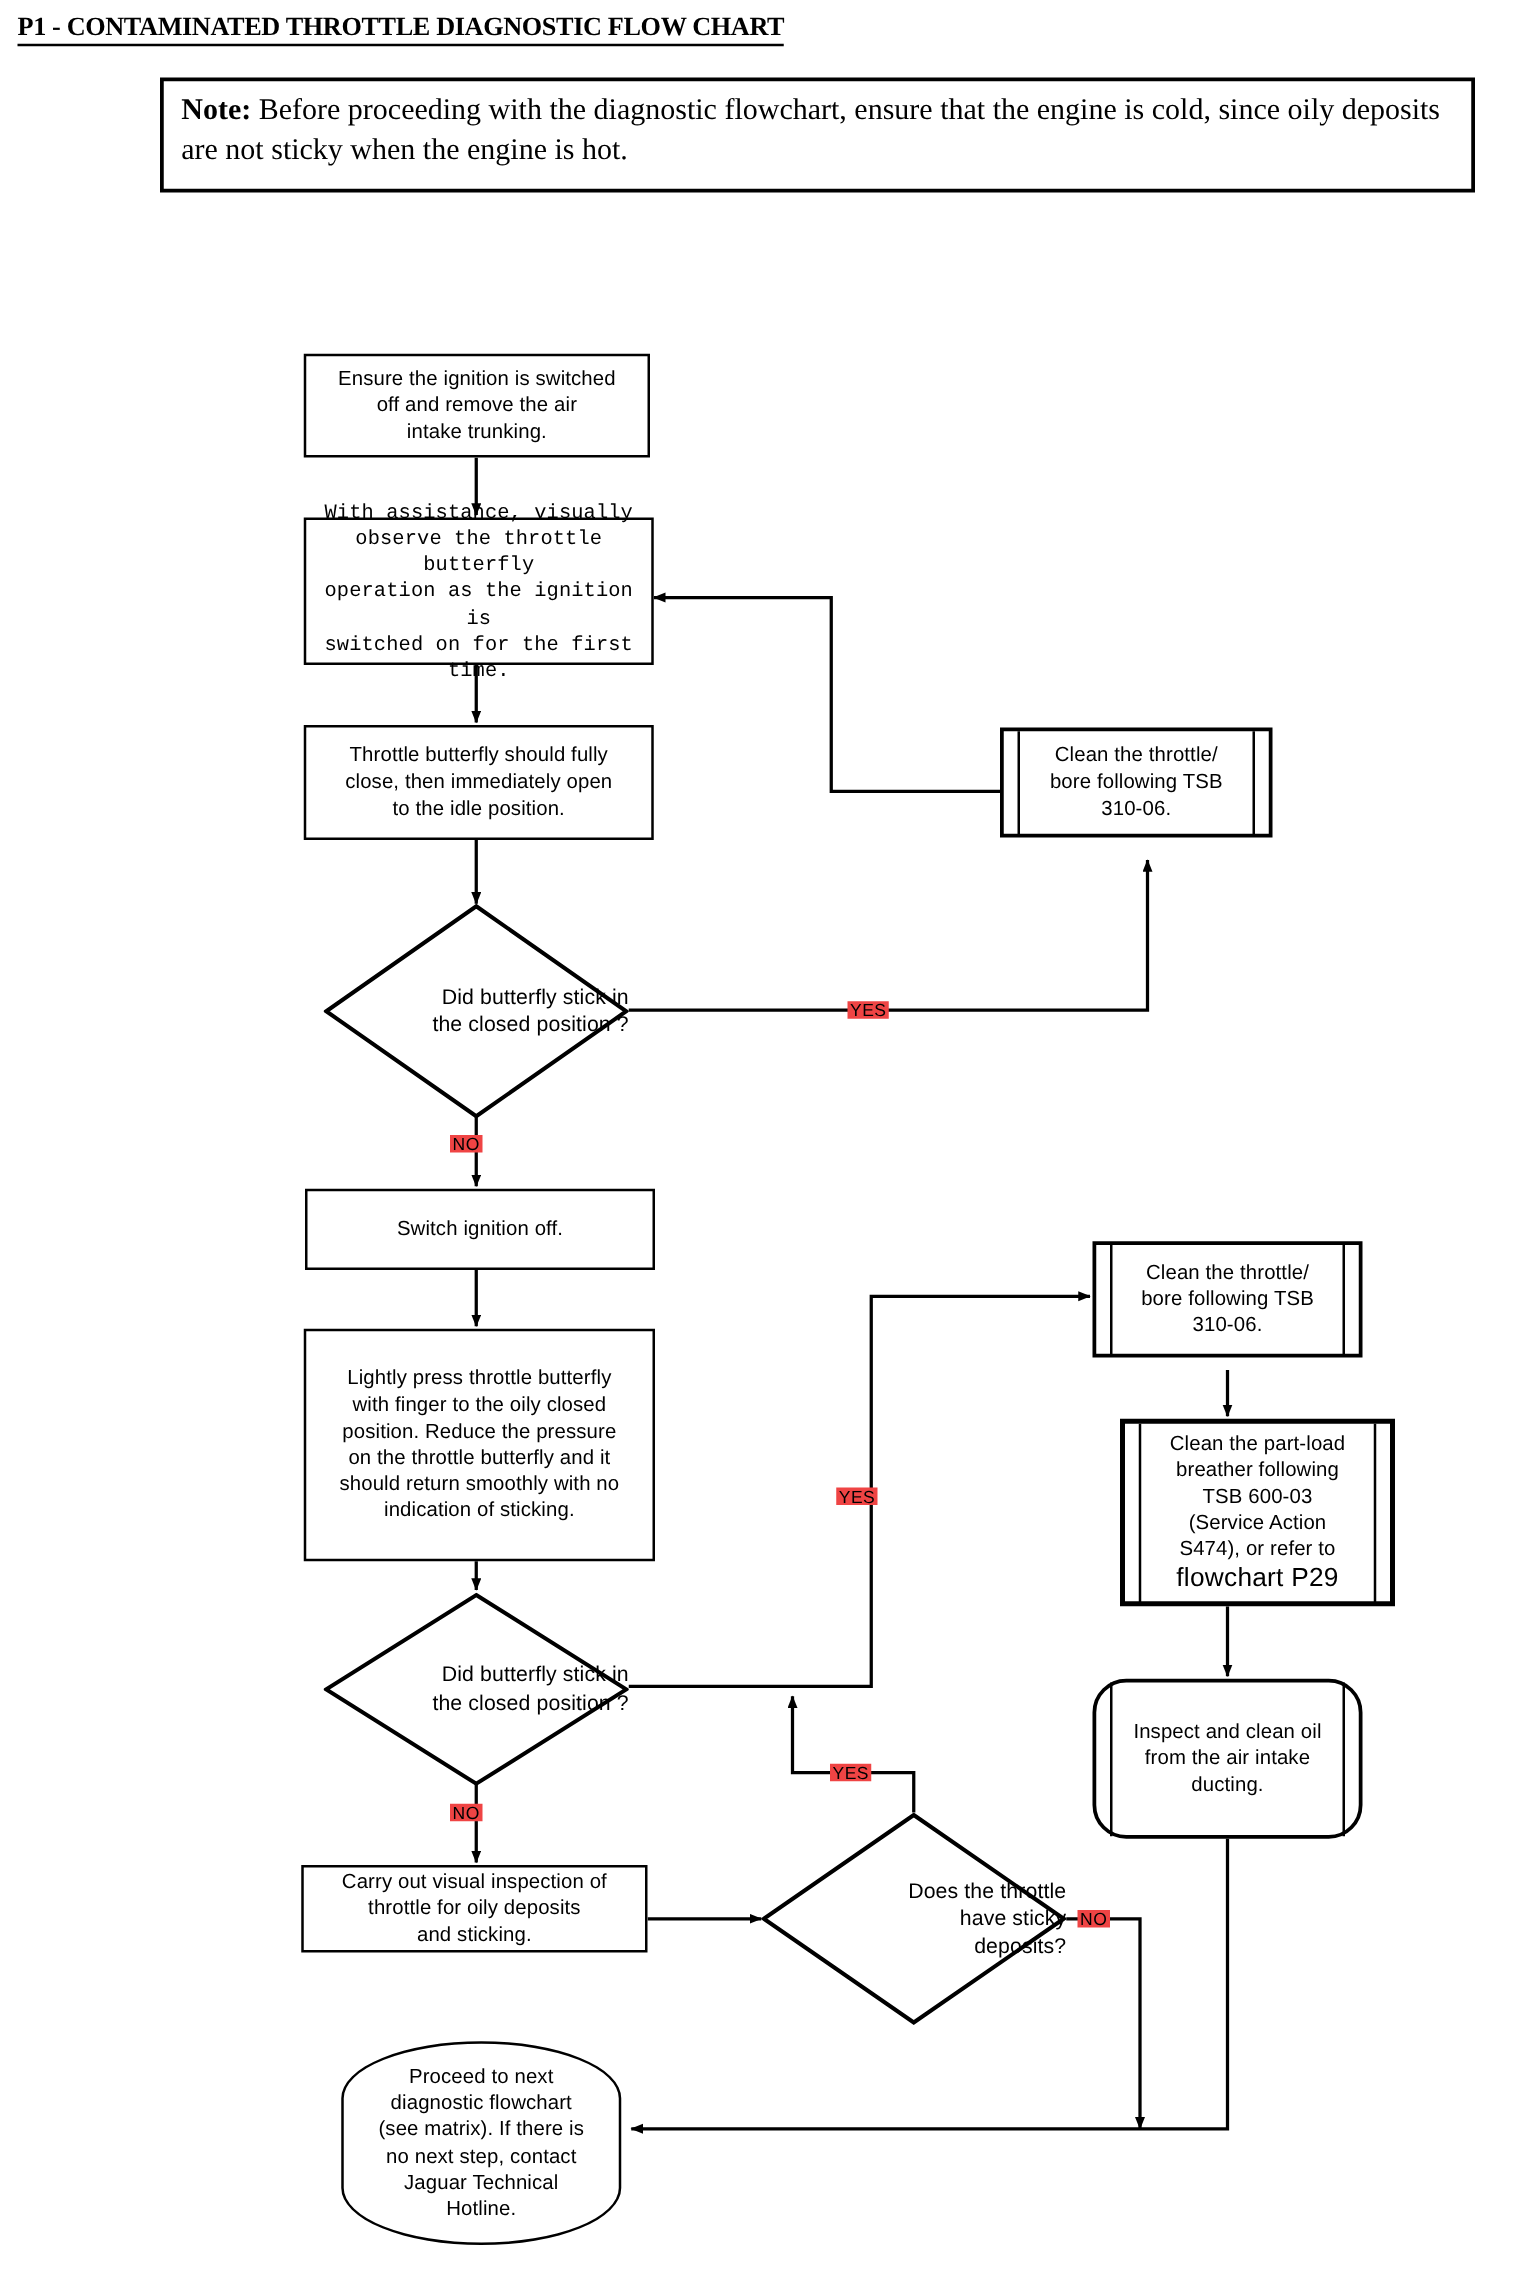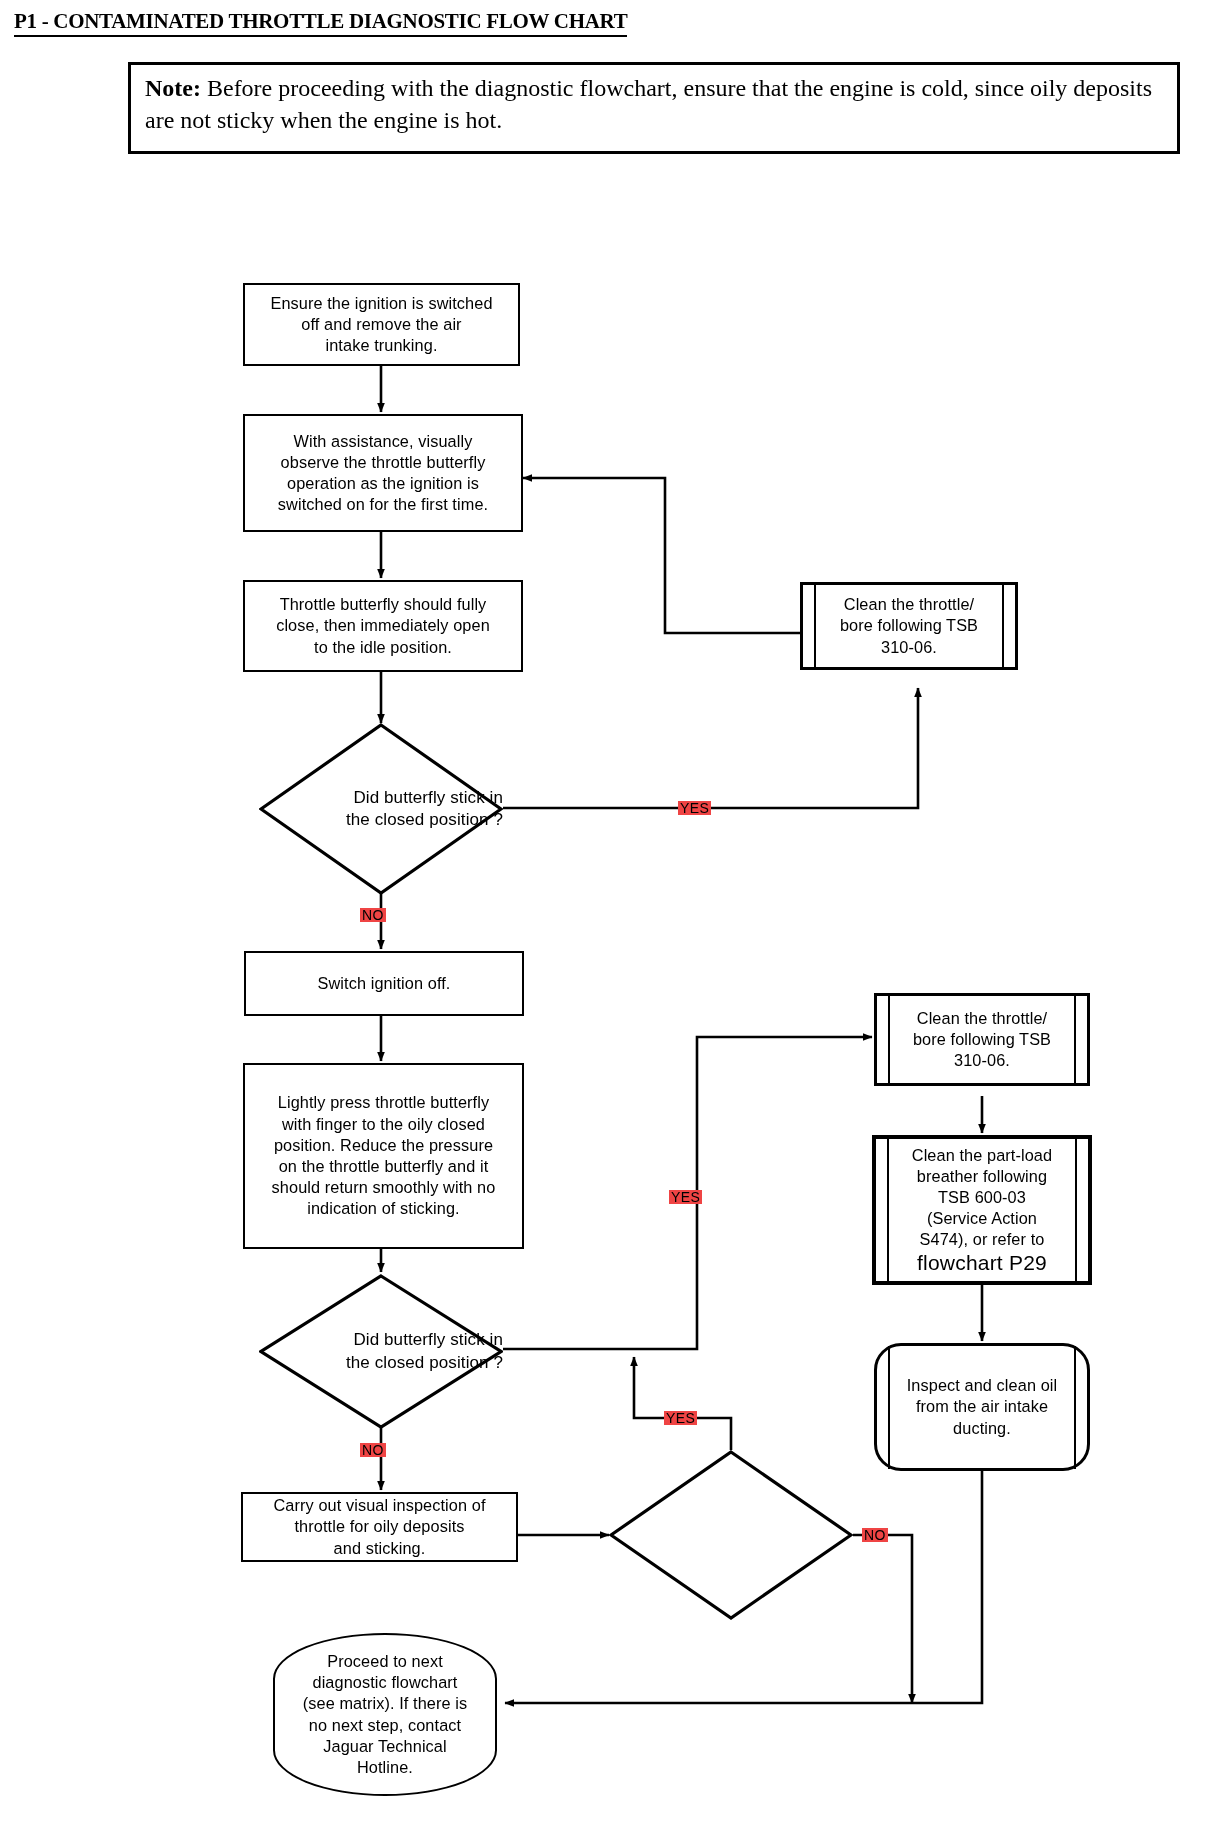--- a/index.html
+++ b/index.html
@@ -76,21 +76,21 @@
     content: "";
     position: absolute;
     top: -0.5px; bottom: -0.5px;
     width: 0;
     border-left: 2.5px solid #000;
   }
   .predef::before { left: 11px; }
   .predef::after  { right: 11px; }
   .predef .txt { padding: 0 20px; }
 
-  .predef-thick { border-width: 4px; }
+  .predef-thick { border-width: 4px; margin-left: 24px; }
 
   
   .decision {
     background: transparent;
   }
   .decision .dshape {
     position: absolute; inset: 0;
   }
   .decision .dlabel {
     position: relative;
@@ -177,21 +177,21 @@
 </svg>
 
 <div class="node proc" style="left:243px; top:283px; width:277px; height:83px;">
   <div class="txt">
     <div>Ensure the ignition is switched</div>
     <div>off and remove the air</div>
     <div>intake trunking.</div>
   </div>
 </div>
 
-<div class="node proc" style="left:243px; top:414px; width:280px; height:118px;">
+<div class="node proc" style="left:243px; top:414px; width:280px; height:118px;font-family:Liberation Mono, monospace;">
   <div class="txt">
     <div>With assistance, visually</div>
     <div>observe the throttle butterfly</div>
     <div>operation as the ignition is</div>
     <div>switched on for the first time.</div>
   </div>
 </div>
 
 <div class="node proc" style="left:243px; top:580px; width:280px; height:92px;">
   <div class="txt">
@@ -282,20 +282,25 @@
     <div>Carry out visual inspection of</div>
     <div>throttle for oily deposits</div>
     <div>and sticking.</div>
   </div>
 </div>
 
 <div class="node decision" style="left:609px; top:1450px; width:244px; height:170px;">
   <svg class="dshape" viewBox="0 0 244 170" preserveAspectRatio="none">
     <polygon points="122,2 242,85 122,168 2,85" fill="#fff" stroke="#000" stroke-width="3.2"></polygon>
   </svg>
+  <div class="dlabel">
+    <div>Does the throttle</div>
+    <div>have sticky</div>
+    <div>deposits?</div>
+  </div>
 </div>
 <div class="edge-label" style="left:664px; top:1411px;">YES</div>
 <div class="edge-label" style="left:862px; top:1528px;">NO</div>
 
 <div class="node terminator" style="left:273px; top:1633px; width:224px; height:163px;">
   <div class="txt">
     <div>Proceed to next</div>
     <div>diagnostic flowchart</div>
     <div>(see matrix). If there is</div>
     <div>no next step, contact</div>

